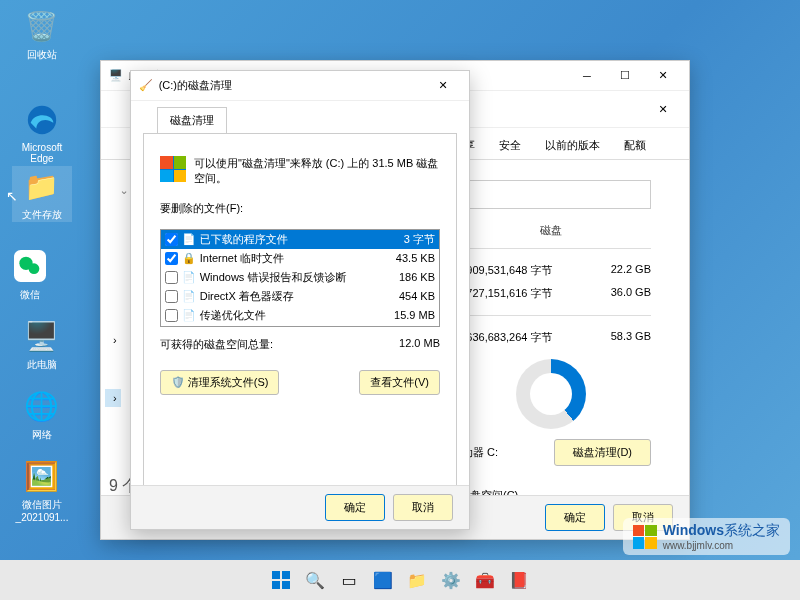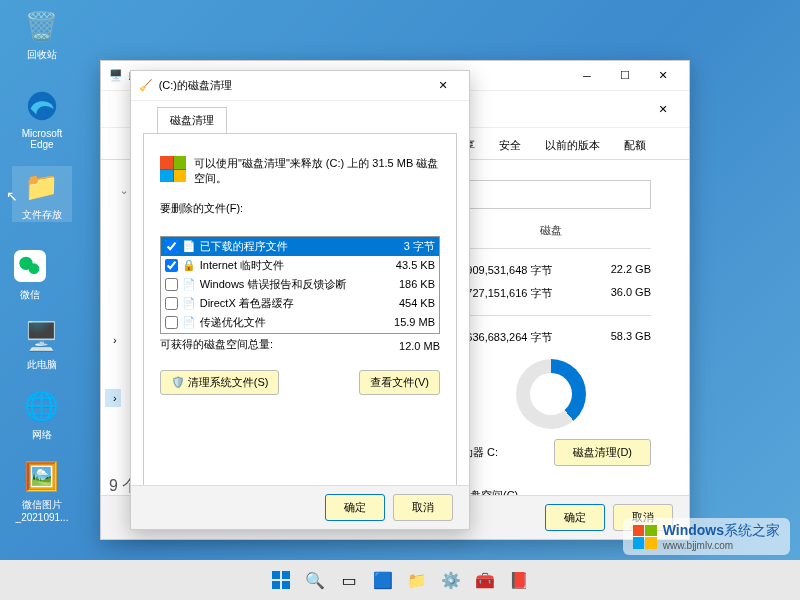--- a/index.html
+++ b/index.html
@@ -54,21 +54,21 @@
 .tab { padding: 5px 12px; border: 1px solid #ccc; border-bottom: none; background: #fff; cursor: pointer; }
 .info-row { display: flex; gap: 8px; margin: 10px 0 14px; }
 .info-row .drive-ico { width: 26px; height: 26px; background: #0078d4; display: grid; grid-template: 1fr 1fr / 1fr 1fr; gap: 1px; }
 .info-row .drive-ico span:nth-child(1){background:#f25022}.info-row .drive-ico span:nth-child(2){background:#7fba00}
 .info-row .drive-ico span:nth-child(3){background:#00a4ef}.info-row .drive-ico span:nth-child(4){background:#ffb900}
 .file-list { border: 1px solid #999; height: 98px; overflow-y: auto; }
 .file-item { display: flex; align-items: center; padding: 2px 4px; font-size: 11px; gap: 4px; }
 .file-item.selected { background: #0078d4; color: #fff; }
 .file-item .sz { margin-left: auto; }
 .file-item input { margin: 0; }
-.summary-row { display: flex; justify-content: space-between; margin: 3px 0; align-items: flex-end; }
+.summary-row { display: flex; justify-content: space-between; margin: 10px 0; }
 .desc-box { border: 1px solid transparent; padding: 2px 0; line-height: 1.5; }
 .cleanup-btns { display: flex; justify-content: space-between; margin-top: 18px; }
 .cleanup-btns .btn { padding: 4px 10px; }
 
 .nav-row { padding: 4px 8px; display: flex; align-items: center; gap: 6px; font-size: 11px; }
 .nav-arrow { width: 22px; height: 22px; display: flex; align-items: center; justify-content: center; color: #888; cursor: pointer; }
 .side-item { padding: 3px 8px; font-size: 11px; display: flex; gap: 6px; align-items: center; cursor: pointer; }
 .side-item.active { background: #cde6f7; }
 .cursor { position: absolute; top: 188px; left: 6px; font-size: 14px; color: #fff; pointer-events: none; }
 
@@ -76,21 +76,21 @@
 </style>
 </head>
 <body>
 
 <div class="desktop">
 
   <div class="desktop-icon" style="top:6px;left:12px">
       <div class="ico">🗑️</div>
       <div>回收站</div>
     </div>
-  <div class="desktop-icon" style="top:86px;left:12px">
+  <div class="desktop-icon" style="top:100px;left:12px">
       <div class="ico">
         <svg width="34" height="34" viewBox="0 0 24 24">
           <circle cx="12" cy="12" r="10" fill="#0f6cbd"></circle>
           <path d="M4 14c3-8 16-6 16 0-5-4-12-2-12 4" fill="#41c0f0"></path>
         </svg>
       </div>
       <div>Microsoft Edge</div>
     </div>
   <div class="desktop-icon selected" style="top:166px;left:12px">
       <div class="ico">📁</div>
@@ -218,21 +218,21 @@
   <div class="cleanup-body" style="border:1px solid #ccc;margin:0 12px 48px;height:370px">
     <div class="info-row">
       <div class="drive-ico">
           <span></span>
           <span></span>
           <span></span>
           <span></span>
         </div>
       <div style="flex:1;line-height:1.4">可以使用"磁盘清理"来释放  (C:) 上的 31.5 MB 磁盘空间。</div>
     </div>
-    <div style="margin-bottom:20px">要删除的文件(F):</div>
+    <div style="margin-bottom:13px">要删除的文件(F):</div>
     <div class="file-list">
       <div class="file-item selected">
           <input type="checkbox" checked="" style="">
           <span>📄</span>
           <span>已下载的程序文件</span>
           <span class="sz">3 字节</span>
         </div>
       <div class="file-item">
           <input type="checkbox" checked="" style="">
           <span>🔒</span>

